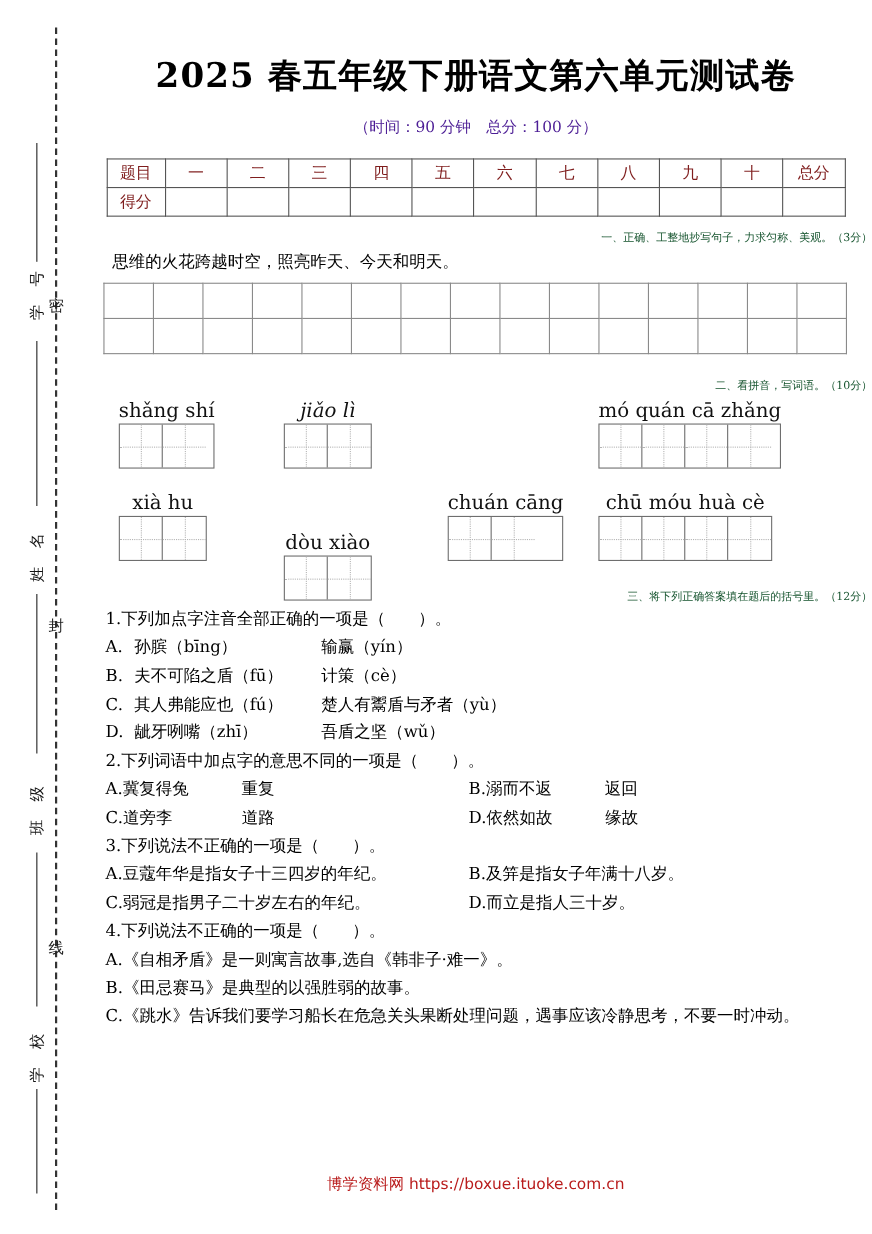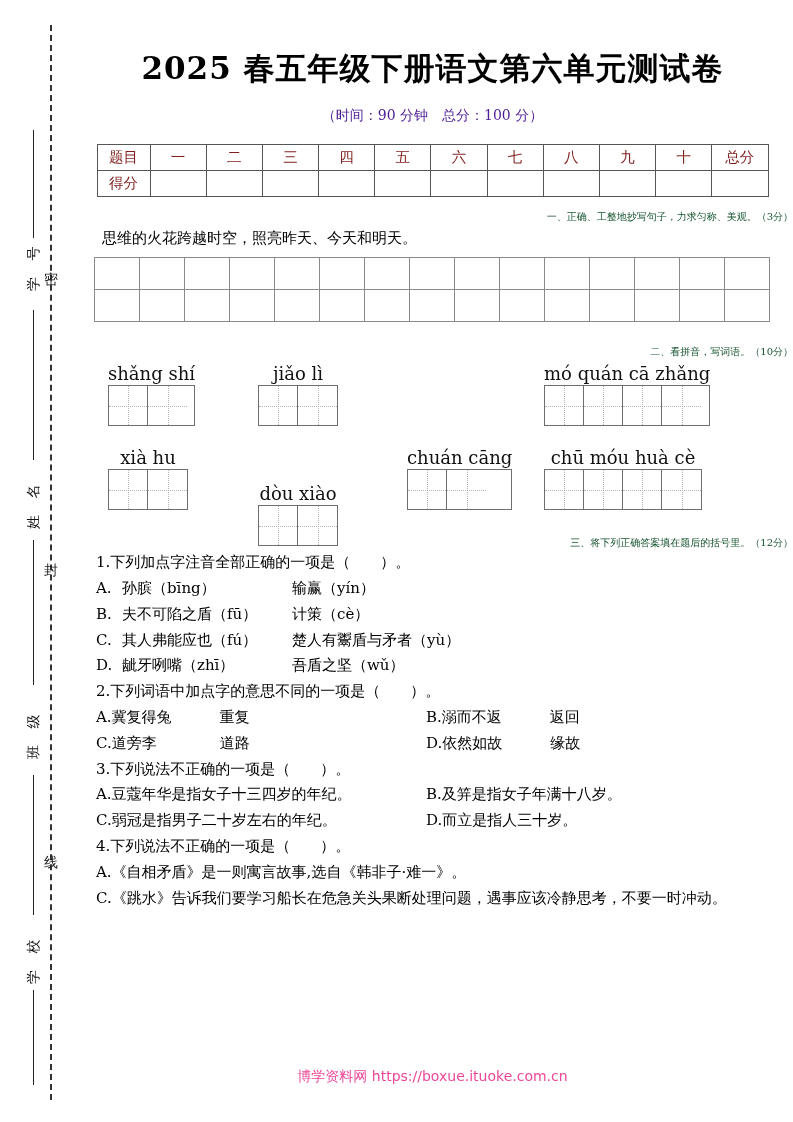--- a/index.html
+++ b/index.html
@@ -202,21 +202,21 @@
   }
   .opt-2col .col-a { display: inline-block; width: 330px; }
 
   
   .watermark {
     position: absolute;
     left: 0; right: 0;
     top: 1068px;
     text-align: center;
     font-size: 14px;
-    color: #ec4899;
+    color: #b91c1c;
     font-family: "DejaVu Sans", "Liberation Sans", sans-serif;
   }
 </style>
 </head>
 <body>
 
 <div class="seal-margin">
   <div class="seal-dashed"></div>
 
   <div class="seal-rule r1"></div>
@@ -321,21 +321,21 @@
   <div style="margin-top:10px;">
     <div class="sec-head">二、看拼音，写词语。（10分）</div>
     <div id="tzg-container" style="position:relative;height:172px;margin-top:4px;">
         <div class="tzg-group" style="left: 36px; top: 0px;">
           <div class="tzg-pinyin">shǎng shí</div>
           <div class="tzg-boxes">
             <div class="tzg-cell"></div>
             <div class="tzg-cell"></div>
           </div>
         </div>
-        <div class="tzg-group" style="left: 186px; top: 0px;">
+        <div class="tzg-group" style="left: 186px; top: 0px; font-style: italic;">
           <div class="tzg-pinyin">jiǎo lì</div>
           <div class="tzg-boxes">
             <div class="tzg-cell"></div>
             <div class="tzg-cell"></div>
           </div>
         </div>
         <div class="tzg-group" style="left: 472px; top: 0px;">
           <div class="tzg-pinyin">mó quán cā zhǎng</div>
           <div class="tzg-boxes">
             <div class="tzg-cell"></div>
@@ -393,19 +393,20 @@
           <div class="q-line indent1 opt-2col"><span class="col-a"><span>C.</span><span style="display: inline-block; min-width: 108px;">道旁李</span><span>道路</span></span><span class=""><span>D.</span><span style="display: inline-block; min-width: 108px;">依然如故</span><span>缘故</span></span></div>
         </div>
         <div>
           <div class="q-line indent1">3.下列说法不正确的一项是（　　）。</div>
           <div class="q-line indent1 opt-2col"><span class="col-a"><span>A.</span><span>豆蔻年华是指女子十三四岁的年纪。</span></span><span class=""><span>B.</span><span>及笄是指女子年满十八岁。</span></span></div>
           <div class="q-line indent1 opt-2col"><span class="col-a"><span>C.</span><span>弱冠是指男子二十岁左右的年纪。</span></span><span class=""><span>D.</span><span>而立是指人三十岁。</span></span></div>
         </div>
         <div>
           <div class="q-line indent1">4.下列说法不正确的一项是（　　）。</div>
           <div class="q-line indent1"><span>A.</span><span>《自相矛盾》是一则寓言故事,选自《韩非子·难一》。</span></div>
+          <div class="q-line indent1"><span>B.</span><span>《田忌赛马》是典型的以强胜弱的故事。</span></div>
           <div class="q-line indent1"><span>C.</span><span>《跳水》告诉我们要学习船长在危急关头果断处理问题，遇事应该冷静思考，不要一时冲动。</span></div>
         </div>
       </div>
   </div>
 
   <div class="watermark">博学资料网 https://boxue.ituoke.com.cn</div>
 </div>
 
 </body></html>

